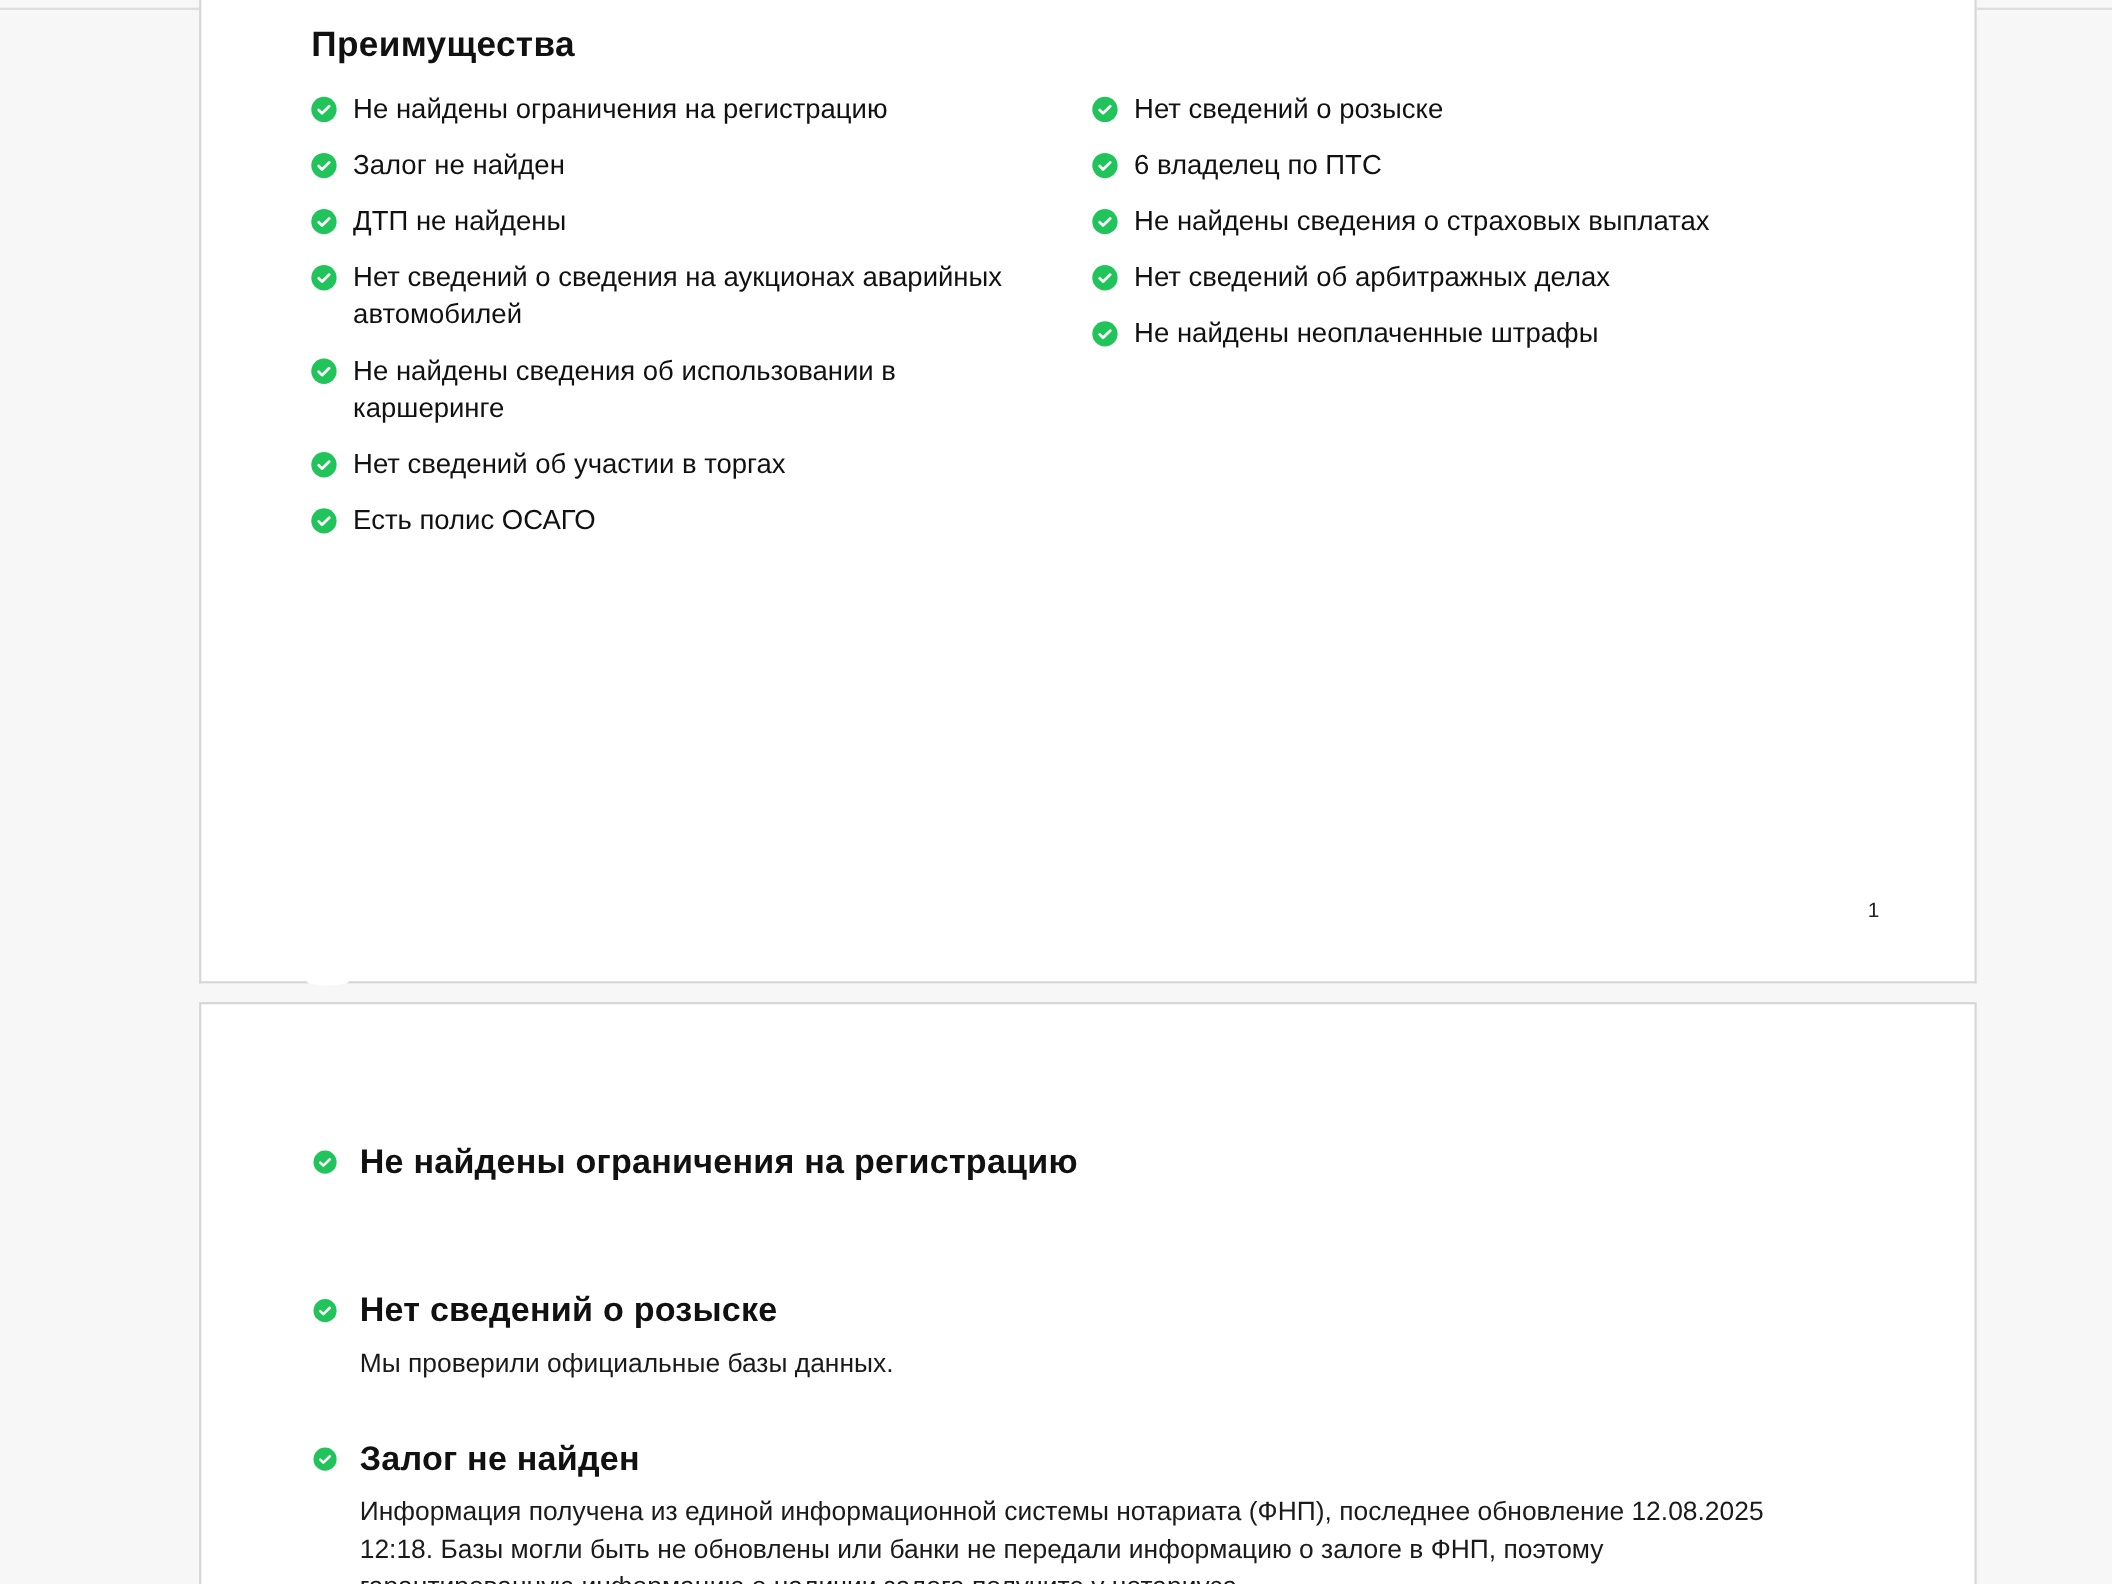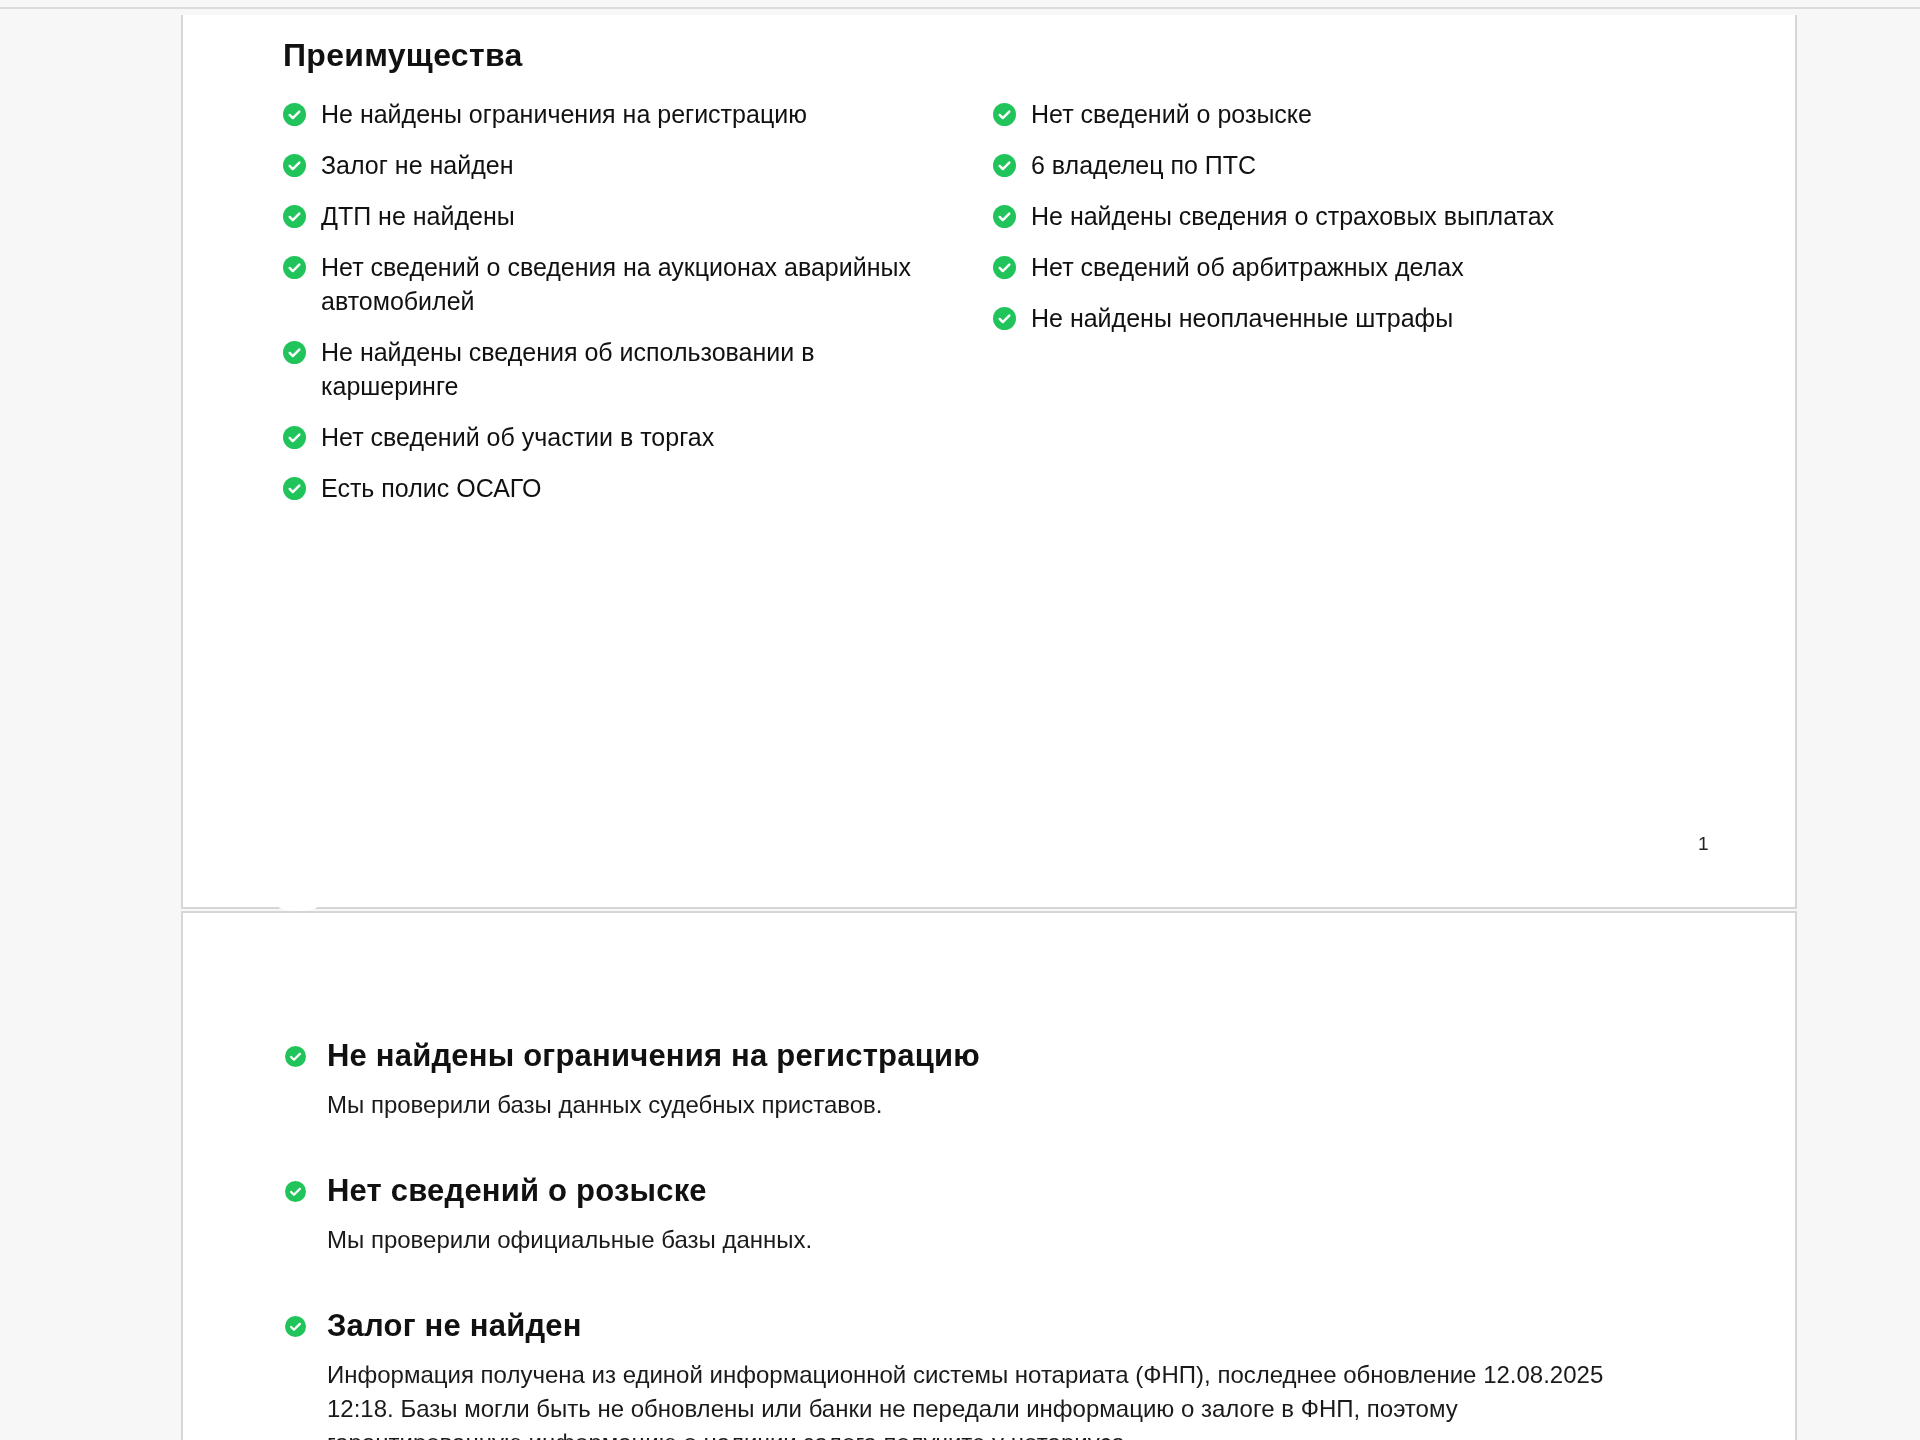--- a/index.html
+++ b/index.html
@@ -7,21 +7,21 @@
     width:1920px; height:1440px; overflow:hidden; position:relative;
     background:#f7f7f7;
     font-family:"Liberation Sans", "DejaVu Sans", sans-serif;
     color:#111;
   }
   .topline { position:absolute; left:0; top:7px; width:1920px; height:2px; background:#dcdcdc; }
   .page {
     position:absolute; left:181px; width:1616px; background:#fff;
     border:2px solid #d6d6d6; box-sizing:border-box;
   }
-  #page1 { top:15px; height:894px; border-top:none; }
+  #page1 { top:0; height:894px; border-top:none; }
   #page2 { top:911px; height:560px; }
   .h-adv {
     position:absolute; left:100px; top:22px; margin:0;
     font-size:32px; font-weight:bold; letter-spacing:0.3px; color:#111;
   }
   .col { position:absolute; top:82px; }
   .col.left { left:98px; width:720px; }
   .col.right { left:808px; width:760px; }
   .item { position:relative; padding-left:40px; font-size:25px; line-height:34px; margin-bottom:17px; }
   .item .chk { position:absolute; left:2px; top:6px; }
@@ -118,21 +118,20 @@
   <div class="blob"></div>
 </div>
 
 <div class="page" id="page2">
   <div class="section" id="sec1">
     <h3 class="sh"><span class="chk">
           <svg viewBox="0 0 24 24">
             <path d="M7 12.5l3.2 3.2L17 9" fill="none" stroke="#fff" stroke-width="2.6" stroke-linecap="round" stroke-linejoin="round"></path>
           </svg>
         </span><span>Не найдены ограничения на регистрацию</span></h3>
-    <div class="sb">Мы проверили базы данных судебных приставов.</div>
   </div>
   <div class="section" id="sec2">
     <h3 class="sh"><span class="chk">
           <svg viewBox="0 0 24 24">
             <path d="M7 12.5l3.2 3.2L17 9" fill="none" stroke="#fff" stroke-width="2.6" stroke-linecap="round" stroke-linejoin="round"></path>
           </svg>
         </span><span>Нет сведений о розыске</span></h3>
     <div class="sb">Мы проверили официальные базы данных.</div>
   </div>
   <div class="section" id="sec3">

